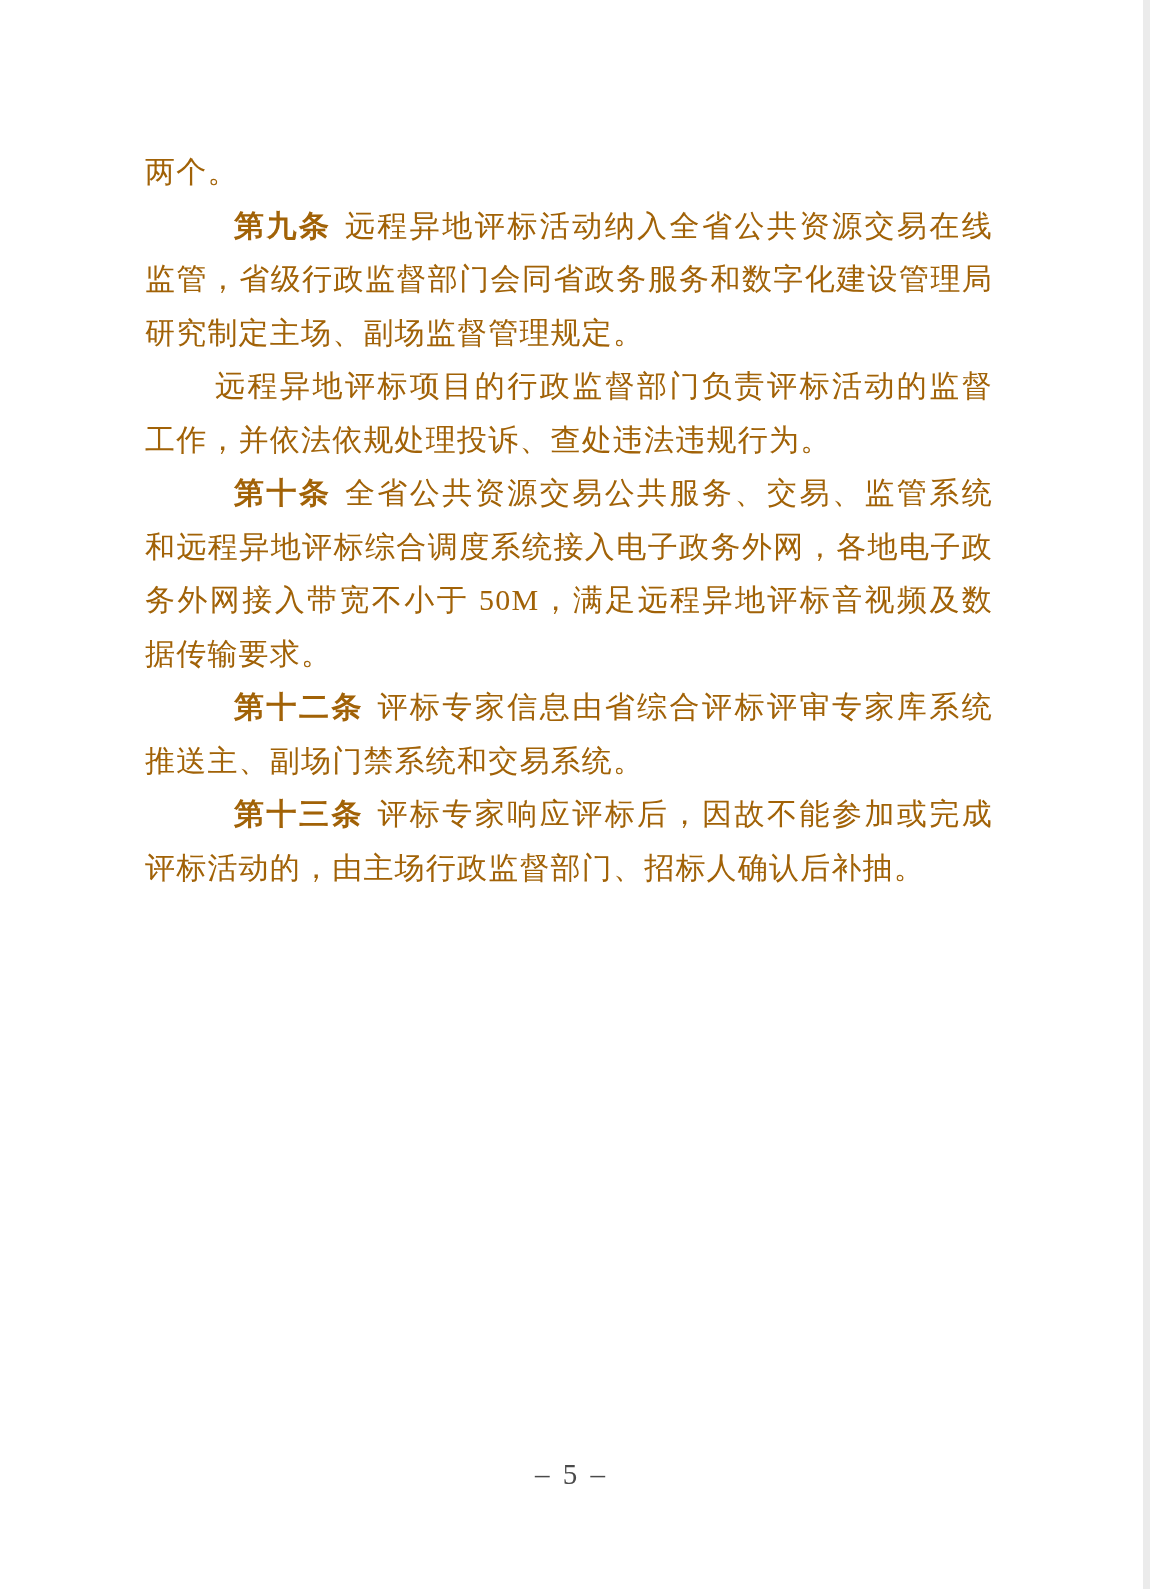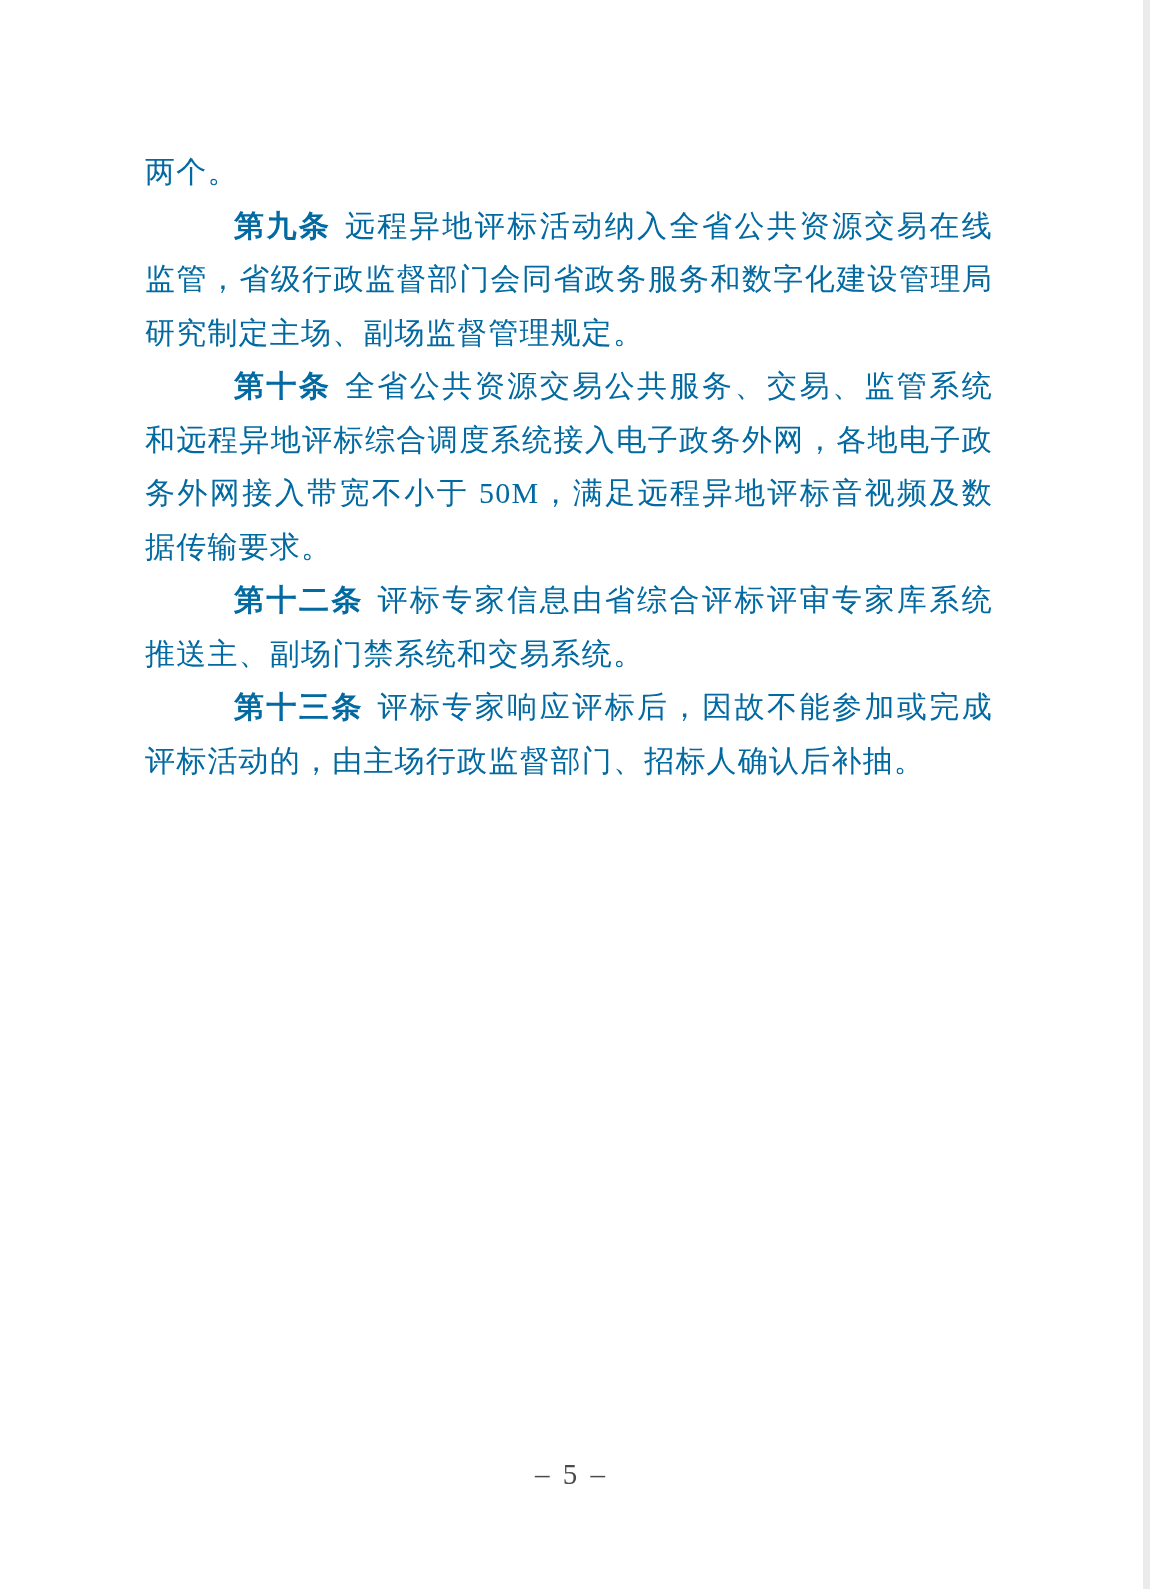--- a/index.html
+++ b/index.html
@@ -16,21 +16,21 @@
     font-family: "Liberation Serif", "DejaVu Serif", serif;
   }
   .doc-body {
     position: absolute;
     left: 145px;
     top: 145px;
     width: 848px;
     font-size: 30px;
     line-height: 53.5px;
     letter-spacing: 1.2px;
-    color: #0369a1;
+    color: #a16207;
     text-align: justify;
     text-justify: inter-character;
   }
   .para {
     margin: 0;
   }
   .para.indent {
     text-indent: 70px;
   }
   .lead {
@@ -67,20 +67,21 @@
 <div class="page">
 
   <div class="doc-body">
 
     <p class="para"><span>两个。</span></p>
 
 
 
     <p class="para indent"><b class="lead">第九条</b><span>远程异地评标活动纳入全省公共资源交易在线监管，省级行政监督部门会同省政务服务和数字化建设管理局研究制定主场、副场监督管理规定。</span></p>
 
+    <p class="para indent"><span>远程异地评标项目的行政监督部门负责评标活动的监督工作，并依法依规处理投诉、查处违法违规行为。</span></p>
 
     <p class="para indent"><b class="lead">第十条</b><span>全省公共资源交易公共服务、交易、监管系统和远程异地评标综合调度系统接入电子政务外网，各地电子政务外网接入带宽不小于 50M，满足远程异地评标音视频及数据传输要求。</span></p>
 
 
     <p class="para indent"><b class="lead">第十二条</b><span>评标专家信息由省综合评标评审专家库系统推送主、副场门禁系统和交易系统。</span></p>
 
     <p class="para indent"><b class="lead">第十三条</b><span>评标专家响应评标后，因故不能参加或完成评标活动的，由主场行政监督部门、招标人确认后补抽。</span></p>
 
   </div>
 

